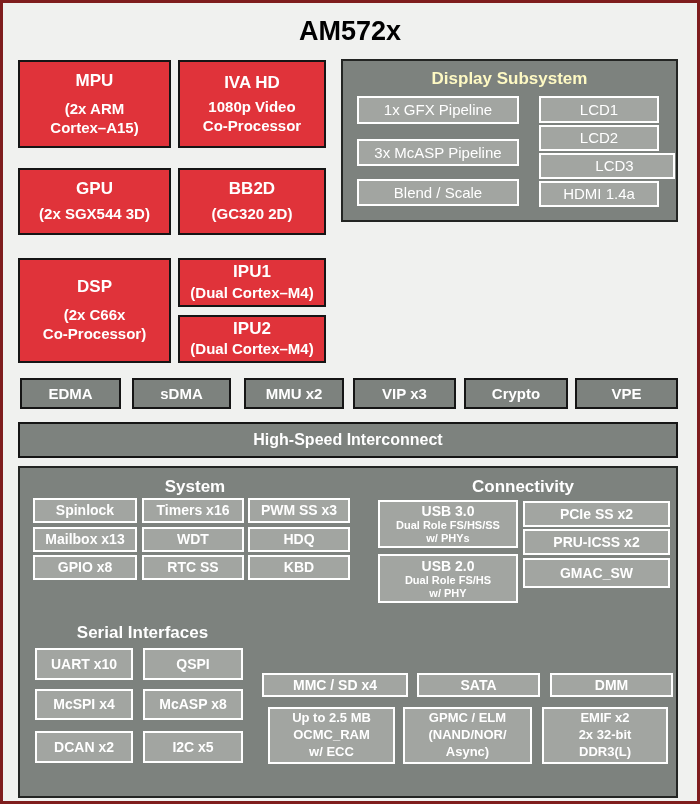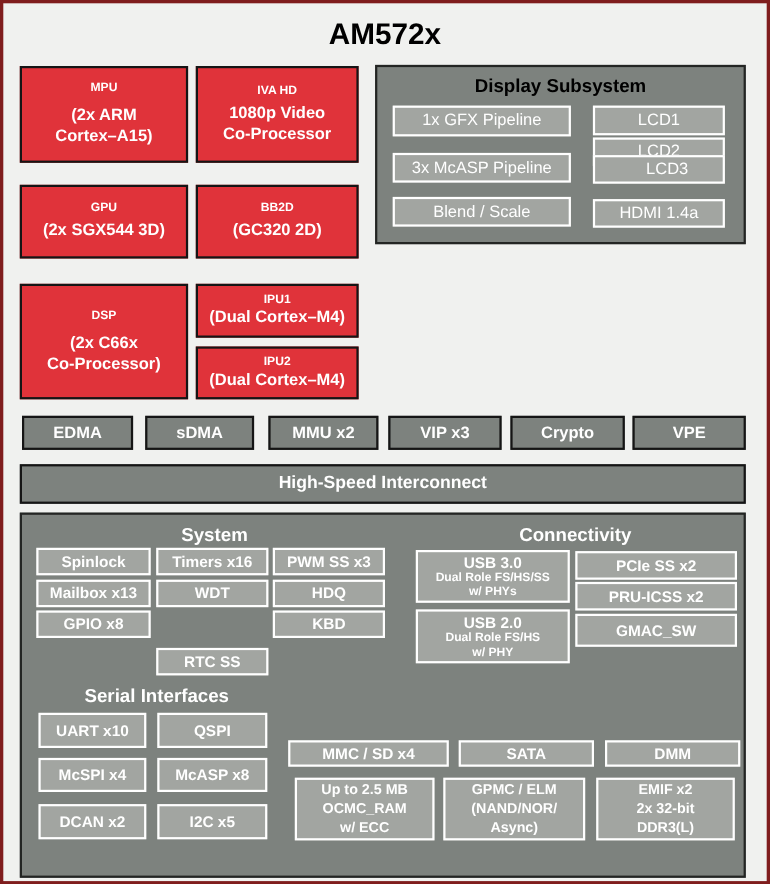--- a/index.html
+++ b/index.html
@@ -11,21 +11,21 @@
   .title {
     position:absolute; top:13px; left:0; width:100%;
     text-align:center; font-size:27px; font-weight:700; color:#000;
   }
   .red {
     position:absolute; box-sizing:border-box;
     background:#e0333a; border:2px solid #151515; color:#fff;
     font-weight:700; text-align:center;
     display:flex; flex-direction:column; justify-content:center; align-items:center;
   }
-  .red .rt { font-size:11px; line-height:1.2; }
+  .red .rt { font-size:17px; line-height:1.2; }
   .red .rl { font-size:15px; line-height:1.25; }
   .gap-lg .rt { margin-bottom:9px; }
   .gap-sm .rt { margin-bottom:5px; }
   .gap-0  .rt { margin-bottom:1px; }
   .panel {
     position:absolute; box-sizing:border-box;
     background:#7d827e; border:2px solid #232523;
   }
   .darkchip {
     position:absolute; box-sizing:border-box;
@@ -40,21 +40,21 @@
     font-weight:700; font-size:14px; text-align:center; line-height:1.15;
     display:flex; flex-direction:column; align-items:center; justify-content:center;
   }
   .dchip { font-weight:400; font-size:15px; }
   .chip .sub { font-size:11px; }
   .chip3 { font-size:13px; line-height:1.3; }
   .hdr {
     position:absolute; color:#fff; font-weight:700; font-size:17px;
     text-align:center;
   }
-  .dhdr { color:#000000; }
+  .dhdr { color:#fef9c3; }
 </style>
 </head>
 <body>
 
 <div class="page">
 
   <div class="title">AM572x</div>
 
   <div class="red gap-lg" style="left:15px; top:57px; width:153px; height:88px;">
     <span class="rt">MPU</span>
@@ -88,21 +88,21 @@
     <span class="rl">(Dual Cortex–M4)</span>
   </div>
 
   <div class="panel" style="left:338px; top:56px; width:337px; height:163px;">
     <div class="hdr dhdr" style="left:0; top:8px; width:100%;">Display Subsystem</div>
     <div class="chip dchip" style="left:14px; top:35px; width:162px; height:28px;">1x GFX Pipeline</div>
     <div class="chip dchip" style="left:14px; top:78px; width:162px; height:27px;">3x McASP Pipeline</div>
     <div class="chip dchip" style="left:14px; top:118px; width:162px; height:27px;">Blend / Scale</div>
     <div class="chip dchip" style="left:196px; top:35px; width:120px; height:27px;">LCD1</div>
     <div class="chip dchip" style="left:196px; top:64px; width:120px; height:26px;">LCD2</div>
-    <div class="chip dchip" style="left:196px; top:80px; width:120px; height:26px;padding-left:15px;">LCD3</div>
+    <div class="chip dchip" style="left:196px; top:92px; width:136px; height:26px;padding-left:15px;">LCD3</div>
     <div class="chip dchip" style="left:196px; top:120px; width:120px; height:26px;">HDMI 1.4a</div>
   </div>
 
   <div class="darkchip" style="left:17px; top:375px; width:101px; height:31px;">EDMA</div>
   <div class="darkchip" style="left:129px; top:375px; width:99px; height:31px;">sDMA</div>
   <div class="darkchip" style="left:241px; top:375px; width:100px; height:31px;">MMU x2</div>
   <div class="darkchip" style="left:350px; top:375px; width:103px; height:31px;">VIP x3</div>
   <div class="darkchip" style="left:461px; top:375px; width:104px; height:31px;">Crypto</div>
   <div class="darkchip" style="left:572px; top:375px; width:103px; height:31px;">VPE</div>
 
@@ -111,21 +111,21 @@
   <div class="panel" style="left:15px; top:463px; width:660px; height:332px;">
 
     <div class="hdr" style="left:0; top:9px; width:350px;">System</div>
     <div class="chip" style="left:13px;  top:30px; width:104px; height:25px;">Spinlock</div>
     <div class="chip" style="left:122px; top:30px; width:102px; height:25px;">Timers x16</div>
     <div class="chip" style="left:228px; top:30px; width:102px; height:25px;">PWM SS x3</div>
     <div class="chip" style="left:13px;  top:59px; width:104px; height:25px;">Mailbox x13</div>
     <div class="chip" style="left:122px; top:59px; width:102px; height:25px;">WDT</div>
     <div class="chip" style="left:228px; top:59px; width:102px; height:25px;">HDQ</div>
     <div class="chip" style="left:13px;  top:87px; width:104px; height:25px;">GPIO x8</div>
-    <div class="chip" style="left:122px; top:87px; width:102px; height:25px;margin-top:34px;">RTC SS</div>
+    <div class="chip" style="left:122px; top:87px; width:102px; height:25px;">RTC SS</div>
     <div class="chip" style="left:228px; top:87px; width:102px; height:25px;">KBD</div>
 
     <div class="hdr" style="left:350px; top:9px; width:306px;">Connectivity</div>
     <div class="chip" style="left:358px; top:32px; width:140px; height:48px;">
       <span>USB 3.0</span>
       <span class="sub">Dual Role FS/HS/SS</span>
       <span class="sub">w/ PHYs</span>
     </div>
     <div class="chip" style="left:358px; top:86px; width:140px; height:49px;">
       <span>USB 2.0</span>

